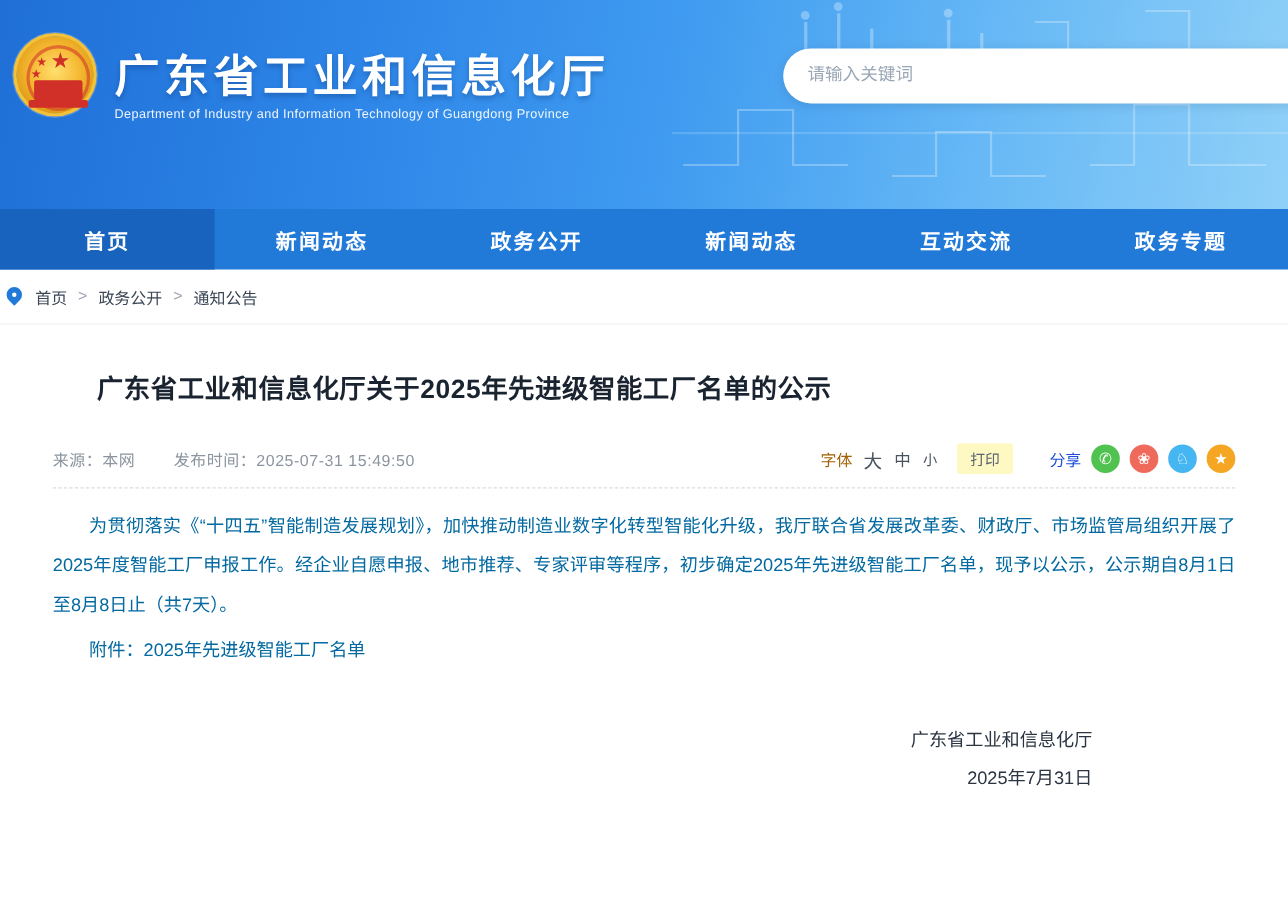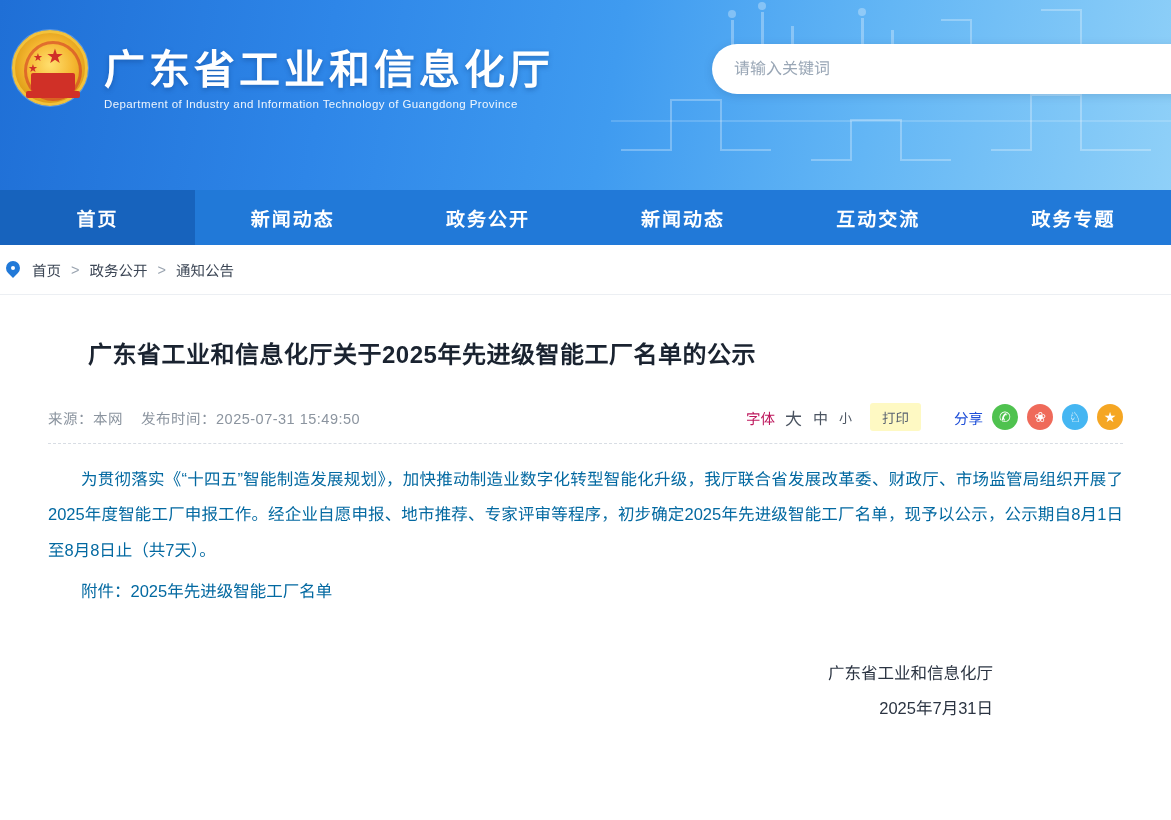--- a/index.html
+++ b/index.html
@@ -188,23 +188,23 @@
   .meta-row {
     margin-top: 30px;
     padding-bottom: 12px;
     border-bottom: 1px dashed #d8dde4;
     display: flex;
     align-items: center;
     justify-content: space-between;
     font-size: 14.5px;
     color: #8b949f;
   }
-  .meta-left { display: flex; align-items: flex-end; gap: 18px; letter-spacing: .5px;}
+  .meta-left { display: flex; align-items: flex-end; gap: 35px; letter-spacing: .5px;}
   .meta-right { display: flex; align-items: center; gap: 9px; }
-  .font-label { color: #be185d; }
+  .font-label { color: #a16207; }
   .font-size-opt {
     color: #4a5360;
     cursor: pointer;
     padding: 0 1px;
   }
   .font-size-opt.big { font-size: 17px; }
   .font-size-opt.mid { font-size: 15px; }
   .font-size-opt.small { font-size: 13px; }
   .print-btn {
     background: #fef9c3;

